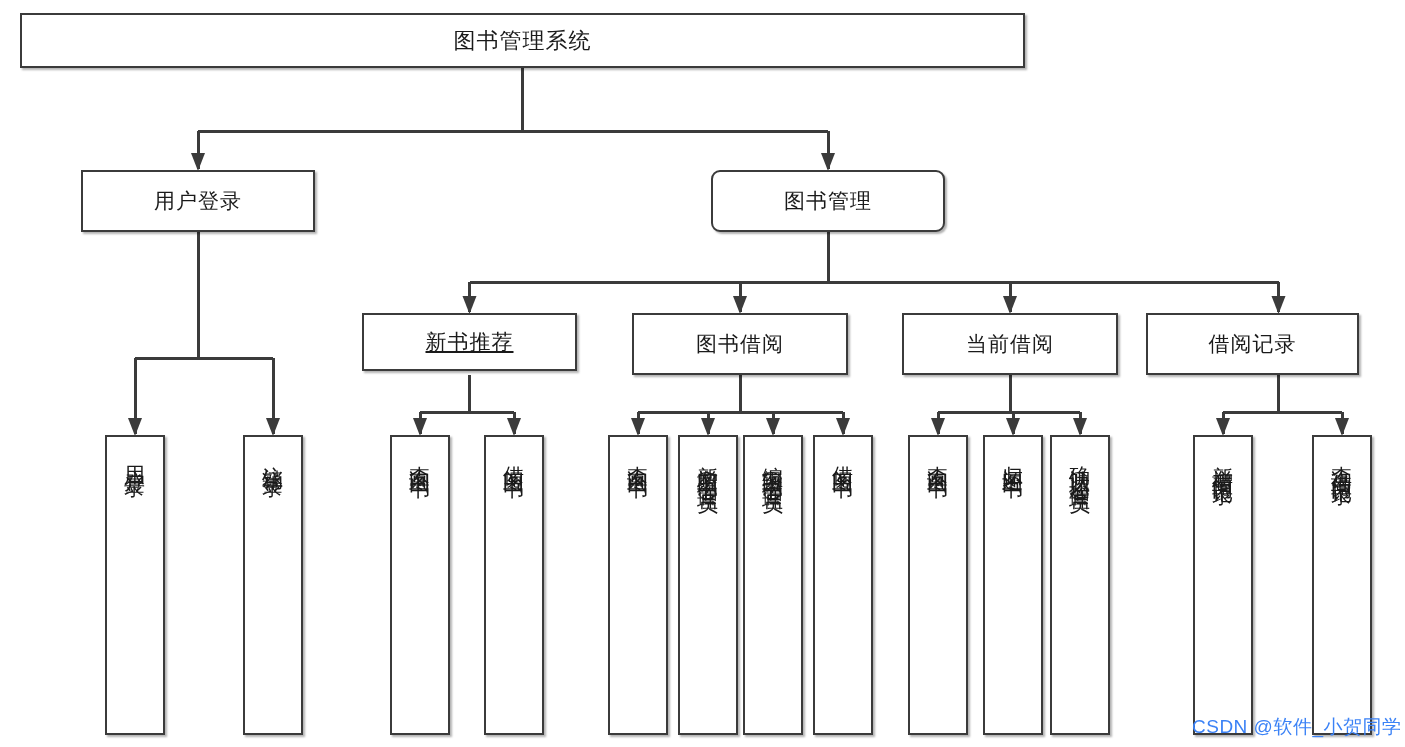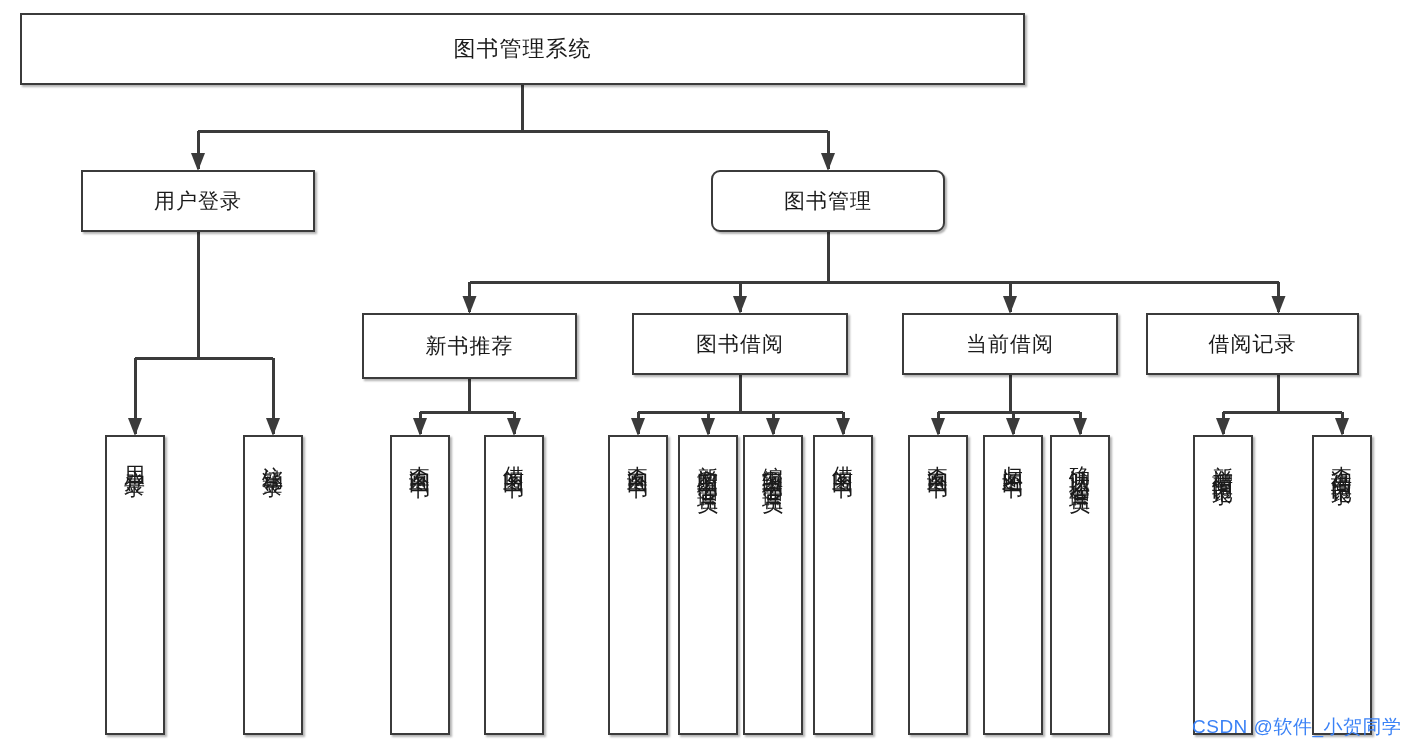--- a/index.html
+++ b/index.html
@@ -129,30 +129,30 @@
       <path d="M 1073 418 L 1087 418 L 1080 436 Z" fill="#3b3b3b"></path>
       <line x1="1278.5" y1="375" x2="1278.5" y2="412" stroke="#3b3b3b" stroke-width="3" shape-rendering="crispEdges"></line>
       <line x1="1223" y1="412" x2="1342" y2="412" stroke="#3b3b3b" stroke-width="3" shape-rendering="crispEdges"></line>
       <line x1="1223" y1="412" x2="1223" y2="434" stroke="#3b3b3b" stroke-width="3" shape-rendering="crispEdges"></line>
       <path d="M 1216 418 L 1230 418 L 1223 436 Z" fill="#3b3b3b"></path>
       <line x1="1342" y1="412" x2="1342" y2="434" stroke="#3b3b3b" stroke-width="3" shape-rendering="crispEdges"></line>
       <path d="M 1335 418 L 1349 418 L 1342 436 Z" fill="#3b3b3b"></path>
     </svg>
 
   <div id="node-layer">
-      <div class="node root horiz" style="left: 20px; top: 13px; width: 1005px; height: 72px;">
+      <div class="node root horiz" style="left: 20px; top: 13px; width: 1005px; height: 55px;">
         <span class="node-label">图书管理系统</span>
       </div>
       <div class="node horiz" style="left: 81px; top: 170px; width: 234px; height: 62px;">
         <span class="node-label">用户登录</span>
       </div>
       <div class="node horiz" style="left: 711px; top: 170px; width: 234px; height: 62px; border-radius: 9px;">
         <span class="node-label">图书管理</span>
       </div>
-      <div class="node horiz" style="left: 362px; top: 313px; width: 215px; height: 66px;">
+      <div class="node horiz" style="left: 362px; top: 313px; width: 215px; height: 58px; text-decoration: underline;">
         <span class="node-label">新书推荐</span>
       </div>
       <div class="node horiz" style="left: 632px; top: 313px; width: 216px; height: 62px;">
         <span class="node-label">图书借阅</span>
       </div>
       <div class="node horiz" style="left: 902px; top: 313px; width: 216px; height: 62px;">
         <span class="node-label">当前借阅</span>
       </div>
       <div class="node horiz" style="left: 1146px; top: 313px; width: 213px; height: 62px;">
         <span class="node-label">借阅记录</span>

